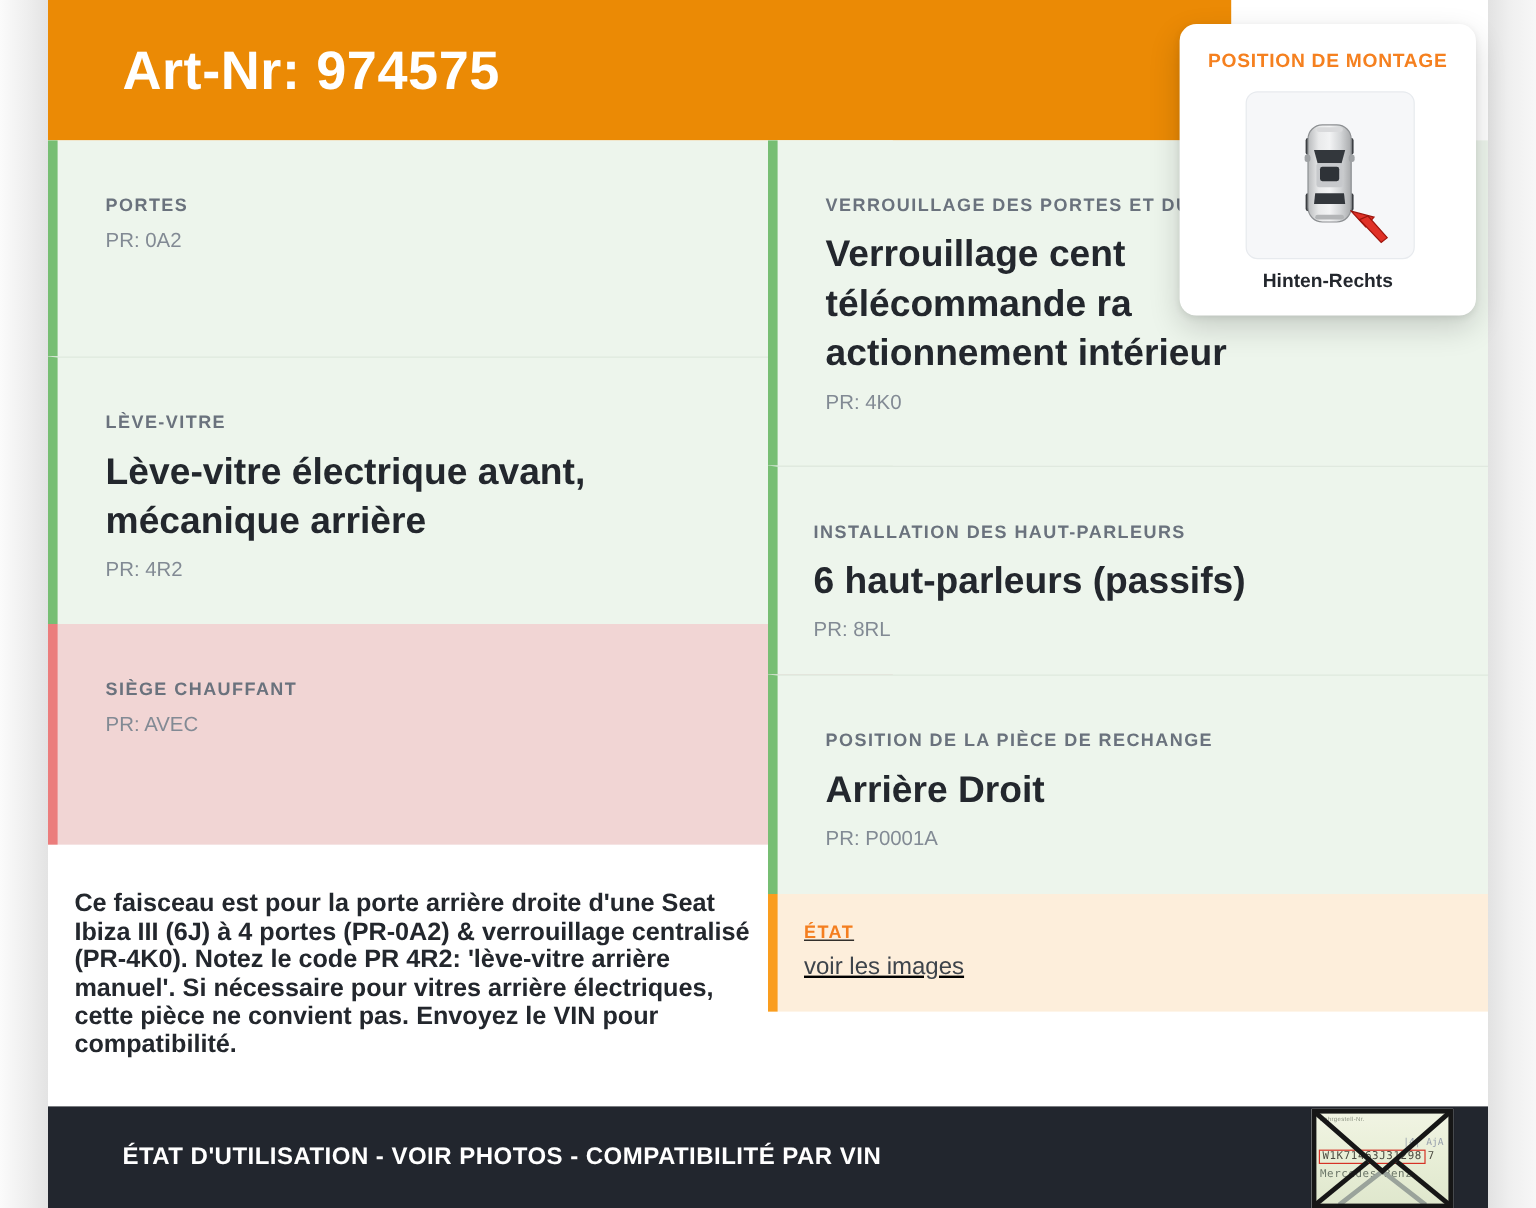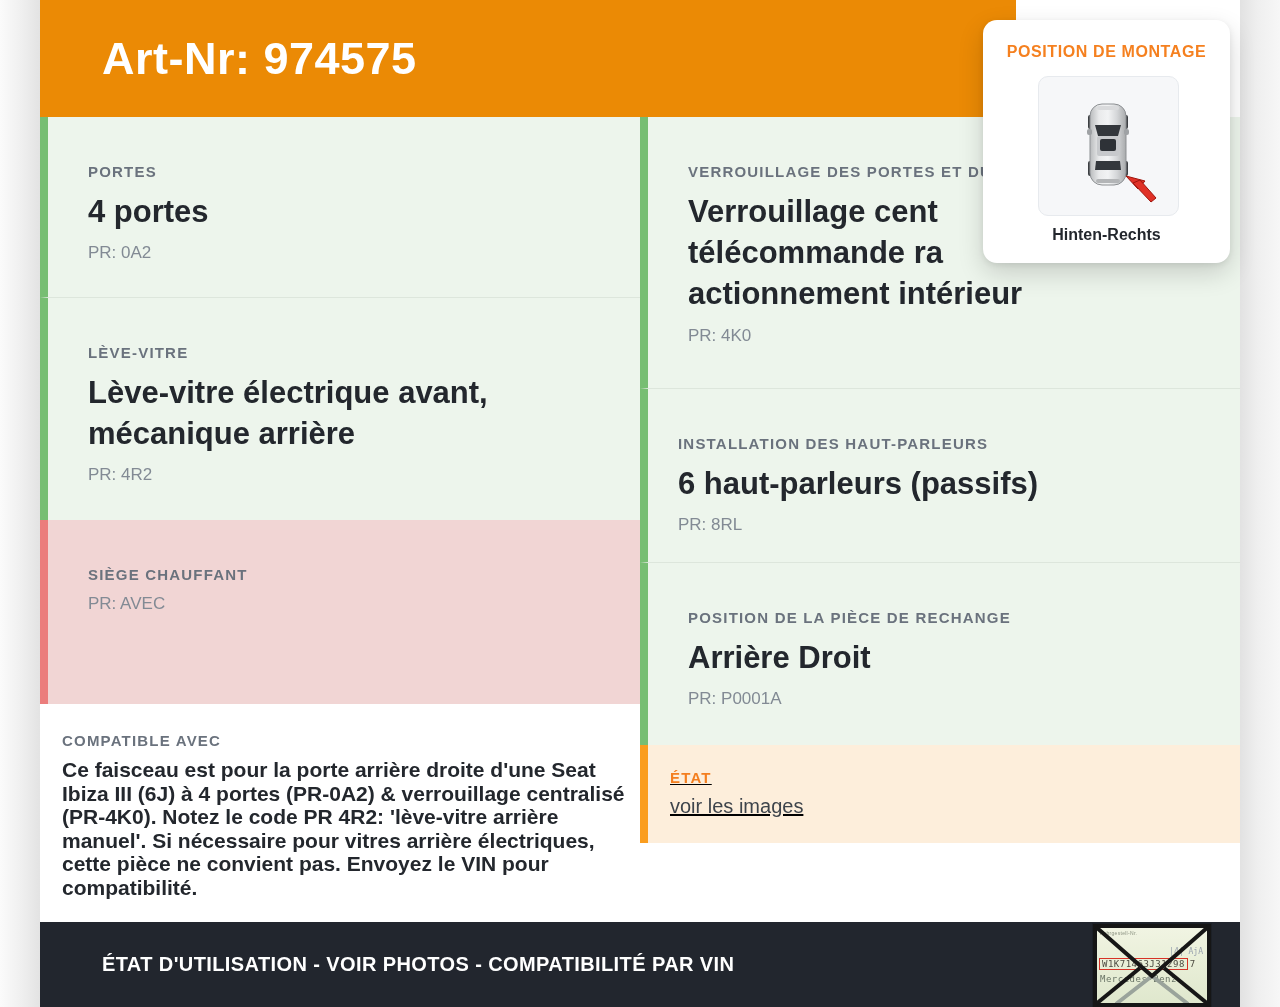--- a/index.html
+++ b/index.html
@@ -4,21 +4,21 @@
 <style>
   html,body{margin:0;padding:0;background:#ffffff;}
   .page{position:relative;width:1280px;height:1007px;overflow:hidden;background:#ffffff;
         font-family:"Liberation Sans","DejaVu Sans",sans-serif;}
 
   .side-strip-left{position:absolute;left:0;top:0;width:40px;height:100%;
         background:linear-gradient(to right,#fbfbfb 0%,#efefef 55%,#e3e3e3 100%);}
   .side-strip-right{position:absolute;left:1240px;top:0;width:40px;height:100%;
         background:linear-gradient(to right,#e2e2e2 0%,#efefef 45%,#f7f7f7 100%);}
 
-  .header{position:absolute;left:40px;top:0;width:976px;height:117px;background:#EB8A05;}
+  .header{position:absolute;left:40px;top:0;width:976px;height:117px;background:#EB8A05;padding-left:10px;}
   .header-title{position:absolute;left:62px;top:0;height:117px;display:flex;align-items:center;
         font-size:45px;font-weight:bold;color:#ffffff;letter-spacing:.5px;}
 
   .col-left{position:absolute;left:40px;top:117px;width:704px;}
   .col-right{position:absolute;left:640px;top:117px;width:600px;}
 
   .card{box-sizing:border-box;position:relative;}
   .card.green{background:#EDF5EC;border-left:8px solid #77BE73;}
   .card.pink{background:#F1D5D4;border-left:8px solid #EB7D7C;}
   .card.orange{background:#FDEEDB;border-left:8px solid #FA9D1E;}
@@ -75,40 +75,38 @@
   <div class="side-strip-right"></div>
 
   <div class="header">
     <div class="header-title">Art-Nr: 974575</div>
   </div>
 
   <div class="col-left">
 
     <div class="card green pad-norm" style="height:180px;">
       <div class="card-label">PORTES</div>
-      <div class="card-value">4 portes</div>
       <div class="card-pr">PR: 0A2</div>
     </div>
 
     <div class="card green sep pad-norm" style="height:223px;">
       <div class="card-label">LÈVE-VITRE</div>
       <div class="card-value">
         <span class="vline">Lève-vitre électrique avant,</span>
         <span class="vline">mécanique arrière</span>
       </div>
       <div class="card-pr">PR: 4R2</div>
     </div>
 
     <div class="card pink pad-norm" style="height:184px;">
       <div class="card-label">SIÈGE CHAUFFANT</div>
       <div class="card-pr">PR: AVEC</div>
     </div>
 
     <div class="card plain pad-tight" style="height:216px;">
-      <div class="card-label">COMPATIBLE AVEC</div>
       <div class="card-paragraph">
         <span class="pline">Ce faisceau est pour la porte arrière droite d'une Seat</span>
         <span class="pline">Ibiza III (6J) à 4 portes (PR-0A2) &amp; verrouillage centralisé</span>
         <span class="pline">(PR-4K0). Notez le code PR 4R2: 'lève-vitre arrière</span>
         <span class="pline">manuel'. Si nécessaire pour vitres arrière électriques,</span>
         <span class="pline">cette pièce ne convient pas. Envoyez le VIN pour</span>
         <span class="pline">compatibilité.</span>
       </div>
     </div>
   </div>

